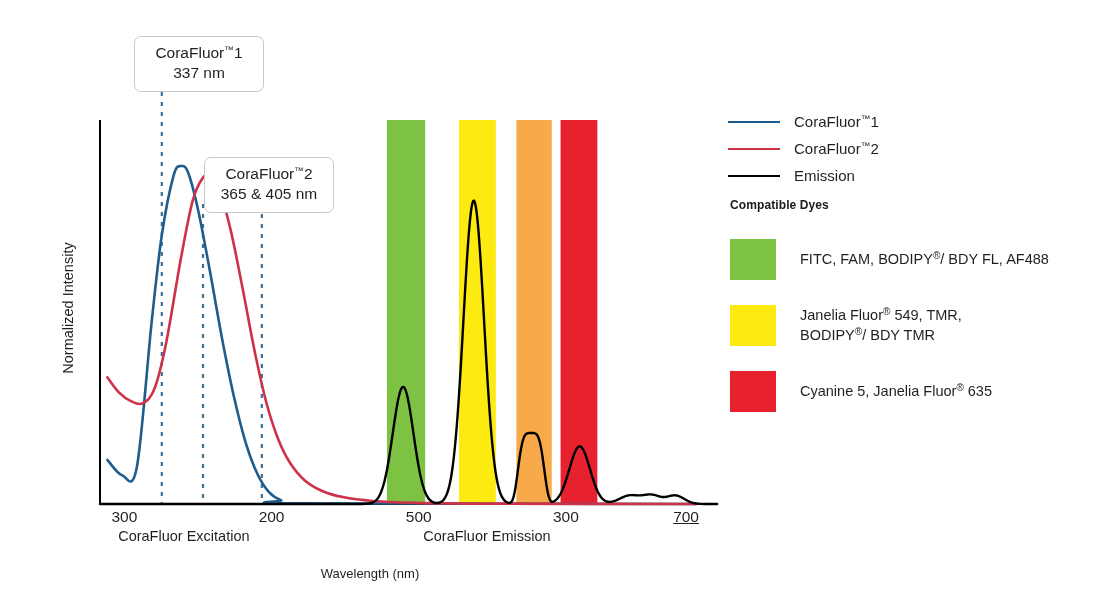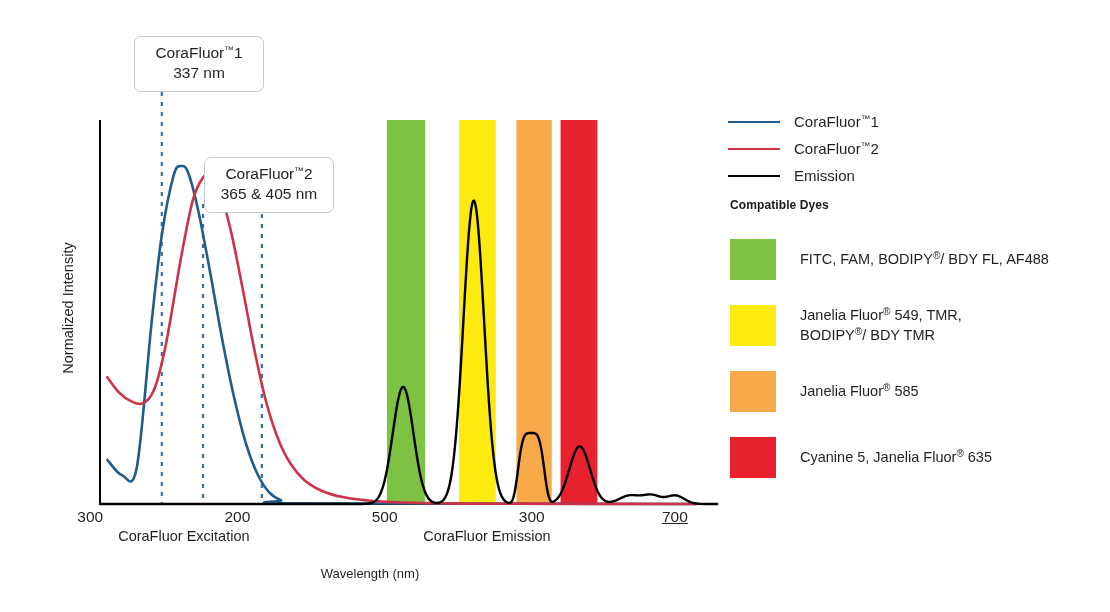--- a/index.html
+++ b/index.html
@@ -41,21 +41,21 @@
     letter-spacing: 0.2px;
   }
   #callout-1 { left: 134px; top: 36px; width: 130px; }
   #callout-2 { left: 204px; top: 157px; width: 130px; }
 
   
   .axis-tick {
     position: absolute;
     font-size: 15.5px;
     color: #231f20;
-    text-align: left;
+    text-align: right;
     width: 60px;
   }
   .axis-sub {
     position: absolute;
     font-size: 14.5px;
     color: #231f20;
     text-align: center;
     white-space: nowrap;
   }
   #axis-title {
@@ -159,21 +159,21 @@
   <div class="callout" id="callout-2">
     <span class="ln"><span>CoraFluor</span><span class="sup">™</span><span>2</span></span>
     <span class="ln">365 &amp; 405 nm</span>
   </div>
 
   <div id="tick-layer">
       <div class="axis-tick" style="left: 77.3571px; top: 508px;">300</div>
       <div class="axis-tick" style="left: 224.5px; top: 508px;">200</div>
       <div class="axis-tick" style="left: 371.643px; top: 508px;">500</div>
       <div class="axis-tick" style="left: 518.786px; top: 508px;">300</div>
-      <div class="axis-tick" style="left: 662px; top: 508px; text-decoration: underline;">700</div>
+      <div class="axis-tick" style="left: 639px; top: 508px; text-decoration: underline;">700</div>
     </div>
 
   <div class="axis-sub" id="sub-emi" style="left: 376.986px; width: 220px; top: 528px;">CoraFluor Emission</div>
   <div class="axis-sub" id="sub-exc" style="left: 73.8714px; width: 220px; top: 528px;">CoraFluor Excitation</div>
 
   <div id="axis-title">Wavelength (nm)</div>
   <div id="y-axis-label">Normalized Intensity</div>
 
   <div id="legend">
       <div class="legend-row">
@@ -200,26 +200,20 @@
         </span>
       </div>
       <div class="dye-row">
         <span class="dye-swatch" style="background: rgb(252, 234, 16);"></span>
         <span class="dye-label">
           <span class="ln">Janelia Fluor<span class="reg">®</span> 549, TMR,</span>
           <span class="ln">BODIPY<span class="reg">®</span>/ BDY TMR</span>
         </span>
       </div>
       <div class="dye-row">
-        <span class="dye-swatch" style="background: rgb(248, 169, 74);"></span>
-        <span class="dye-label">
-          <span class="ln">Janelia Fluor<span class="reg">®</span> 585</span>
-        </span>
-      </div>
-      <div class="dye-row">
         <span class="dye-swatch" style="background: rgb(232, 33, 47);"></span>
         <span class="dye-label">
           <span class="ln">Cyanine 5, Janelia Fluor<span class="reg">®</span> 635</span>
         </span>
       </div>
     </div>
 
 </div>
 
 </body></html>

